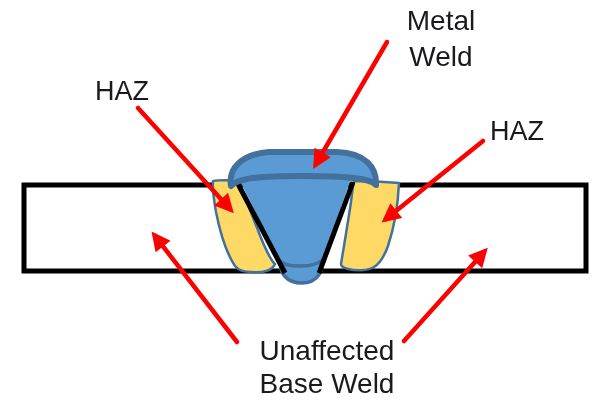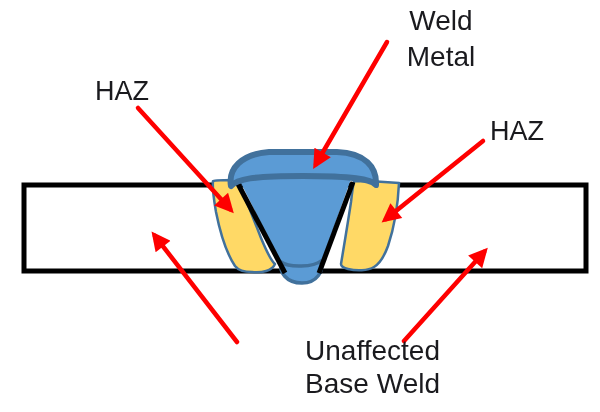--- a/index.html
+++ b/index.html
@@ -22,21 +22,21 @@
     position: absolute;
     color: #1a1a1e;
     font-size: 28px;
     line-height: 33px;
     white-space: nowrap;
   }
   .lbl .line { display: block; }
   #lbl-haz-left   { left: 95px;  top: 76px;  font-size: 27px; line-height: 30px; }
   #lbl-haz-right  { left: 490px; top: 116px; font-size: 27px; line-height: 30px; }
   #lbl-weld-metal { left: 391px; top: 3px;   width: 100px; text-align: center; line-height: 36px; }
-  #lbl-unaffected { left: 240px; top: 334px; width: 200px; text-align: right; line-height: 33px; }
+  #lbl-unaffected { left: 227px; top: 334px; width: 200px; text-align: center; line-height: 33px; }
 </style>
 </head>
 <body>
 
 <div id="stage">
 
   <svg width="600" height="412" viewBox="0 0 600 412">
     <defs>
       <marker id="ah" markerUnits="strokeWidth" markerWidth="4.6" markerHeight="4.2" viewBox="0 0 10 10" refX="7" refY="5" orient="auto">
         <path d="M0,0 L10,5 L0,10 Z" fill="#fe0000"></path>
@@ -85,22 +85,22 @@
       <line x1="138" y1="108" x2="230" y2="209" marker-end="url(#ah)"></line>
       <line x1="483" y1="141" x2="386" y2="219" marker-end="url(#ah)"></line>
       <line x1="237" y1="342" x2="155" y2="236" marker-end="url(#ah)"></line>
       <line x1="404" y1="341" x2="484" y2="252" marker-end="url(#ah)"></line>
     </g>
   </svg>
 
   <div class="lbl" id="lbl-haz-left">HAZ</div>
 
   <div class="lbl" id="lbl-weld-metal">
+    <span class="line">Metal</span>
     <span class="line">Weld</span>
-    <span class="line">Metal</span>
   </div>
 
   <div class="lbl" id="lbl-haz-right">HAZ</div>
 
   <div class="lbl" id="lbl-unaffected">
     <span class="line">Unaffected</span>
     <span class="line">Base Weld</span>
   </div>
 
 </div>

